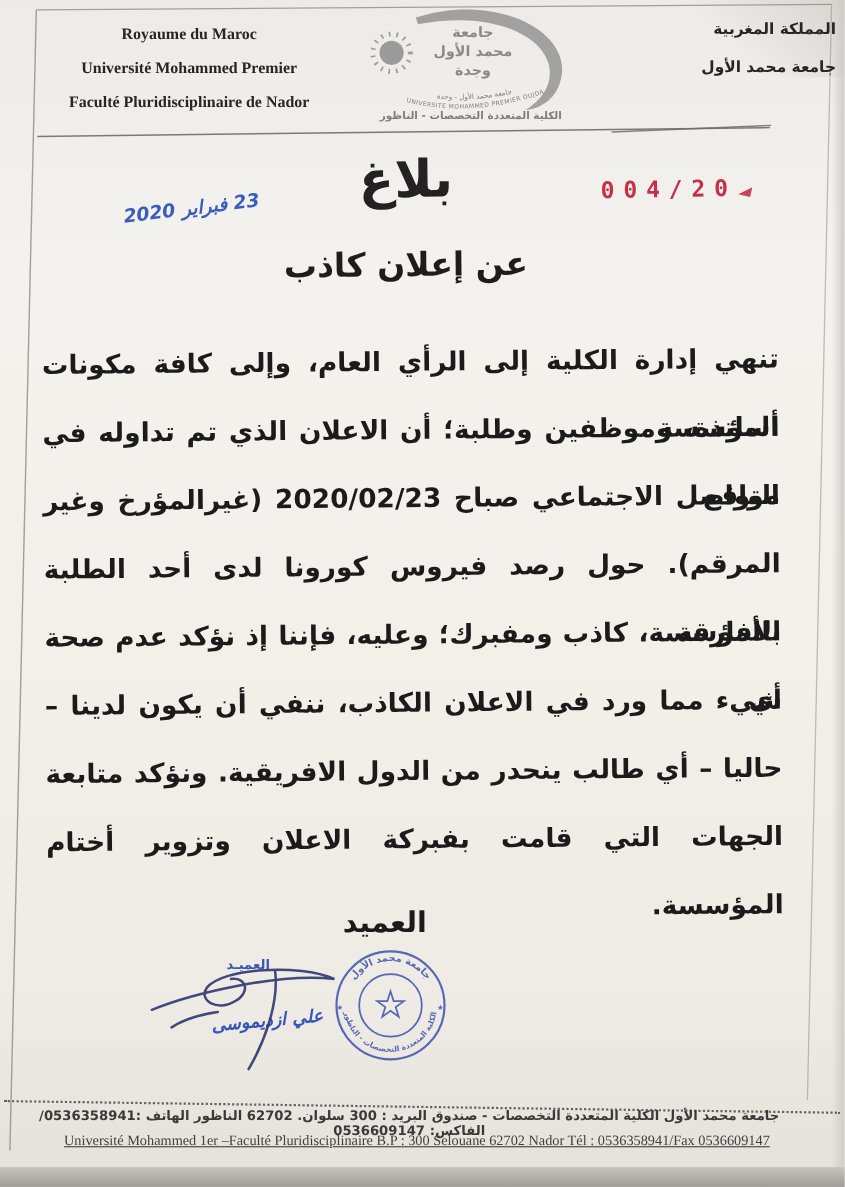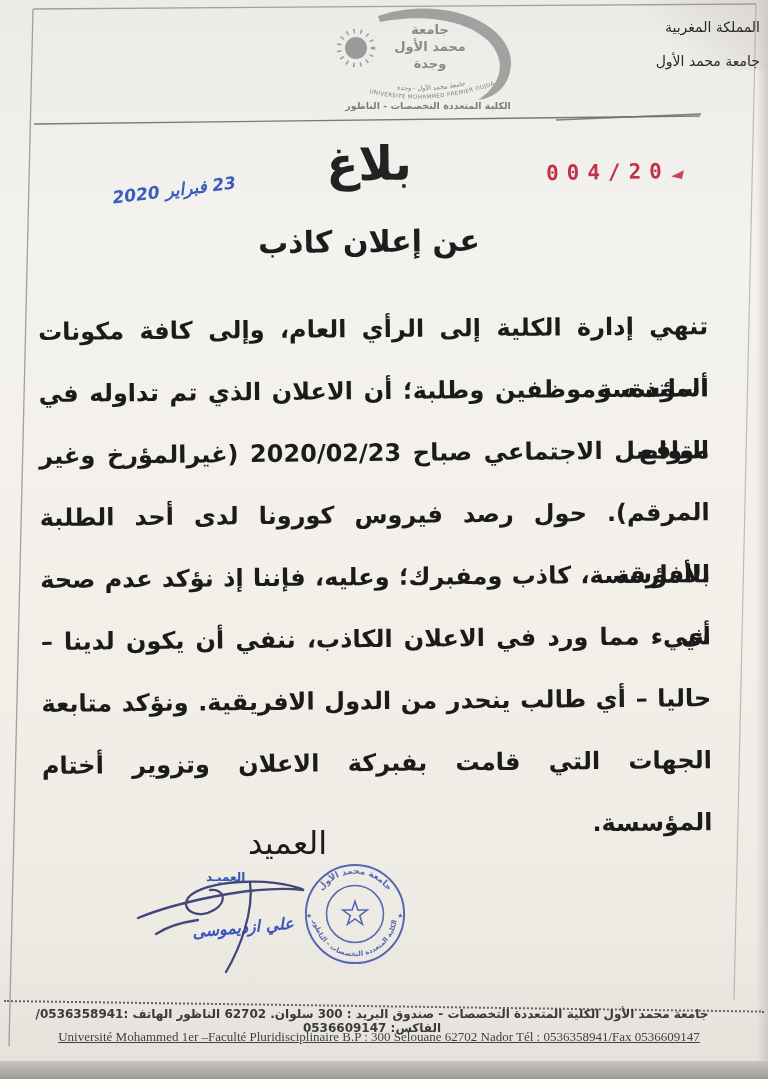--- a/index.html
+++ b/index.html
@@ -14,21 +14,21 @@
     background:linear-gradient(90deg,rgba(0,0,0,0),#cfccc8);}
   .bottom-shadow{position:absolute;left:0;right:0;bottom:0;height:18px;
     background:linear-gradient(#c8c5c1,#9f9c98);}
   .frame-svg{position:absolute;left:0;top:0;}
 
   
   .hdr-left{position:absolute;left:34px;top:16px;width:276px;text-align:center;
     font-family:"Liberation Serif",serif;font-weight:bold;font-size:14.5px;
     color:#262626;line-height:31px;}
   .hdr-right{position:absolute;right:8px;top:10px;width:220px;direction:rtl;
-    text-align:right;font-size:14px;font-weight:normal;color:#262626;line-height:34px;
+    text-align:right;font-size:14px;font-weight:bold;color:#262626;line-height:34px;
     padding-left:4px;}
   .logo{position:absolute;left:330px;top:4px;}
   .logo-caption{position:absolute;left:322px;top:100px;width:212px;text-align:center;
     direction:rtl;font-size:9.5px;color:#7e7e7e;letter-spacing:1.5px;font-weight:bold;}
 
   
   .doc-title{position:absolute;left:0;right:30px;top:136px;text-align:center;
     font-size:47px;font-weight:bold;color:#222;transform:rotate(-0.6deg);}
   .ref-num{position:absolute;left:546px;top:160px;color:#c2203c;
     font-family:"DejaVu Sans Mono",monospace;font-size:21px;font-weight:bold;
@@ -41,22 +41,22 @@
   .doc-subtitle{position:absolute;left:0;right:30px;top:224px;text-align:center;
     font-size:30px;font-weight:bold;color:#1d1d1d;transform:rotate(-0.6deg);}
 
   
   .body-text{position:absolute;left:40px;right:58px;top:298px;direction:rtl;
     transform:rotate(-0.5deg);}
   .body-text .line{font-size:24px;font-weight:bold;color:#1b1b1b;height:62px;
     line-height:62px;text-align:justify;text-align-last:justify;}
 
   
-  .dean-title{position:absolute;left:248px;top:824px;width:140px;text-align:left;
-    font-size:32px;font-weight:normal;color:#1b1b1b;}
+  .dean-title{position:absolute;left:248px;top:824px;width:140px;text-align:right;
+    font-size:26px;font-weight:bold;color:#1b1b1b;}
   .sig-stamp-title{position:absolute;left:206px;top:870px;color:#2545b5;direction:rtl;
     font-size:12px;font-weight:bold;letter-spacing:1px;opacity:.9;}
   .sig-stamp-name{position:absolute;left:192px;top:918px;color:#2545b5;direction:rtl;
     font-size:16px;font-weight:bold;font-style:italic;transform:rotate(-5deg);opacity:.9;}
   .sig-svg{position:absolute;left:132px;top:854px;}
   .seal-svg{position:absolute;left:301px;top:860px;opacity:.85;}
 
   
   .footer-dots{position:absolute;left:4px;right:4px;top:1000px;height:0;
     border-top:2px dotted #4c4c4c;transform:rotate(0.8deg);transform-origin:left center;opacity:.85;}
@@ -74,20 +74,25 @@
   <div class="right-shade"></div>
 
   <svg class="frame-svg" width="768" height="1079" viewBox="0 0 768 1079">
     <line x1="33" y1="9" x2="756" y2="4" stroke="#8f8d89" stroke-width="1.3" opacity="0.8"></line>
     <line x1="33" y1="9" x2="9" y2="1046" stroke="#8f8d89" stroke-width="1.3" opacity="0.8"></line>
     <line x1="756" y1="4" x2="734" y2="1000" stroke="#9a9894" stroke-width="1.2" opacity="0.6"></line>
     <line x1="556" y1="120" x2="701" y2="114" stroke="#6d6d6d" stroke-width="1.3" opacity="0.85"></line>
     <line x1="34" y1="124" x2="700" y2="116" stroke="#6d6d6d" stroke-width="1.4" opacity="0.9"></line>
   </svg>
 
+  <div class="hdr-left">
+    <div>Royaume du Maroc</div>
+    <div>Université Mohammed Premier</div>
+    <div>Faculté Pluridisciplinaire de Nador</div>
+  </div>
 
   <svg class="logo" width="192" height="100" viewBox="0 0 192 100">
     <defs>
       <path id="lg-arc1" d="M22,76 Q96,100 180,68"></path>
       <path id="lg-arc2" d="M26,85 Q96,108 178,76"></path>
     </defs>
     <g>
       <circle cx="26" cy="44" r="11" fill="#9b9b9b"></circle>
       <circle cx="26" cy="44" r="17" fill="none" stroke="#9b9b9b" stroke-width="4.5" stroke-dasharray="1.5 5.5"></circle>
     </g>

